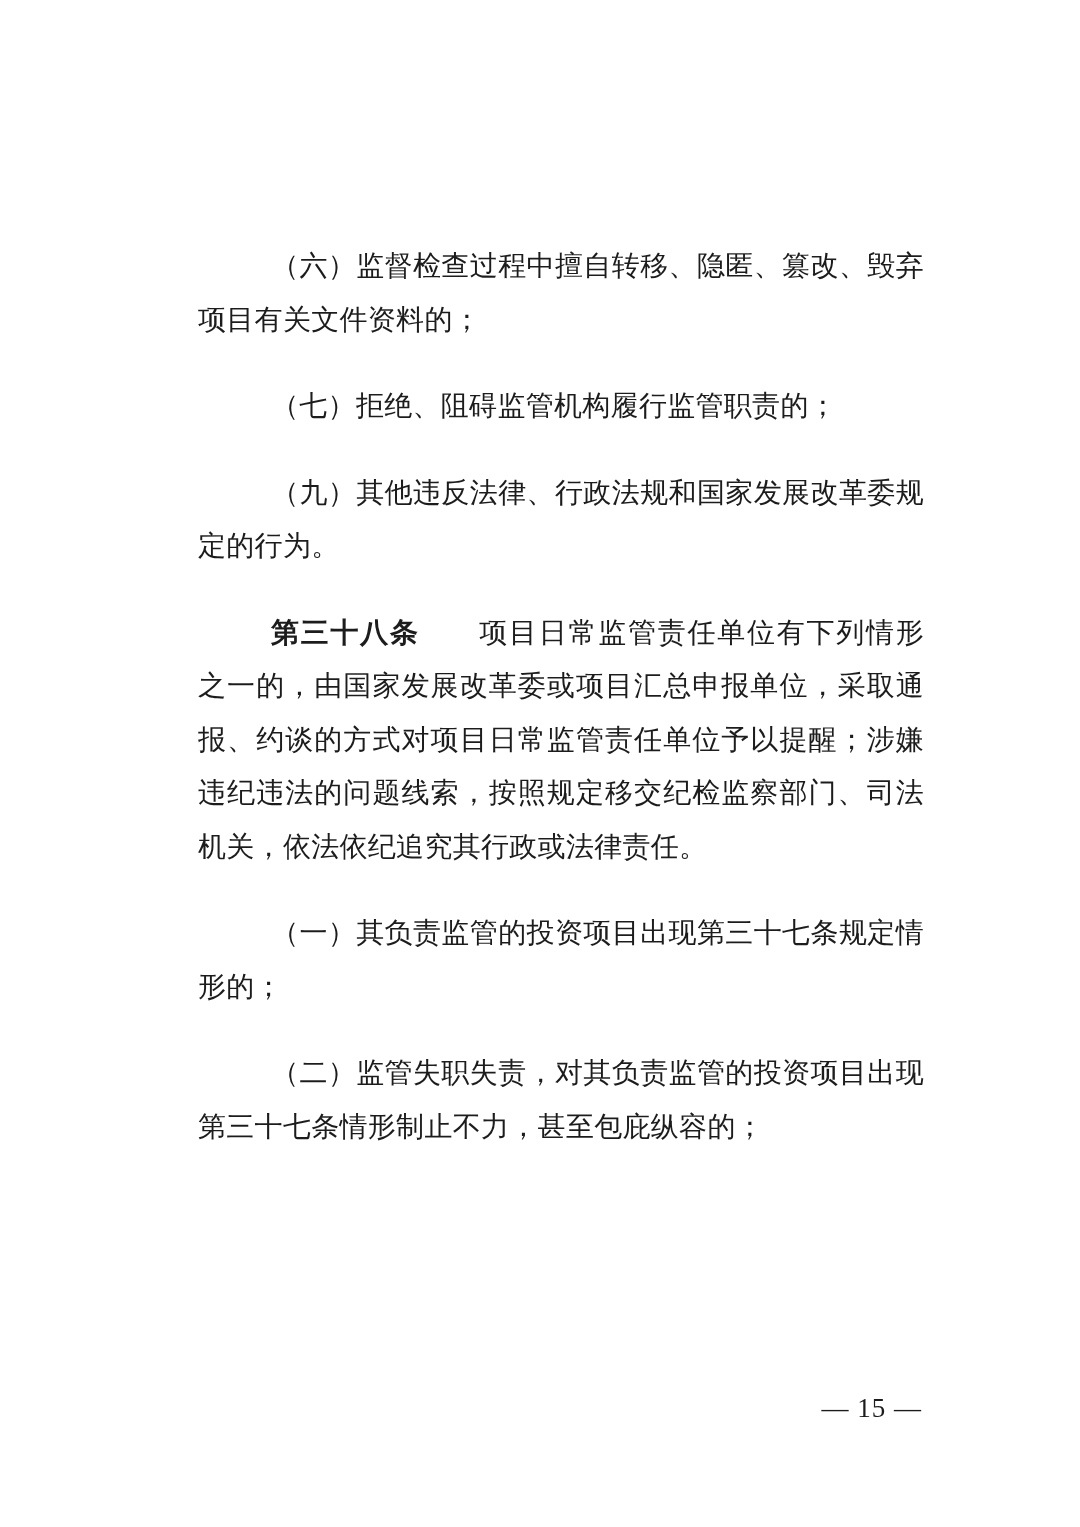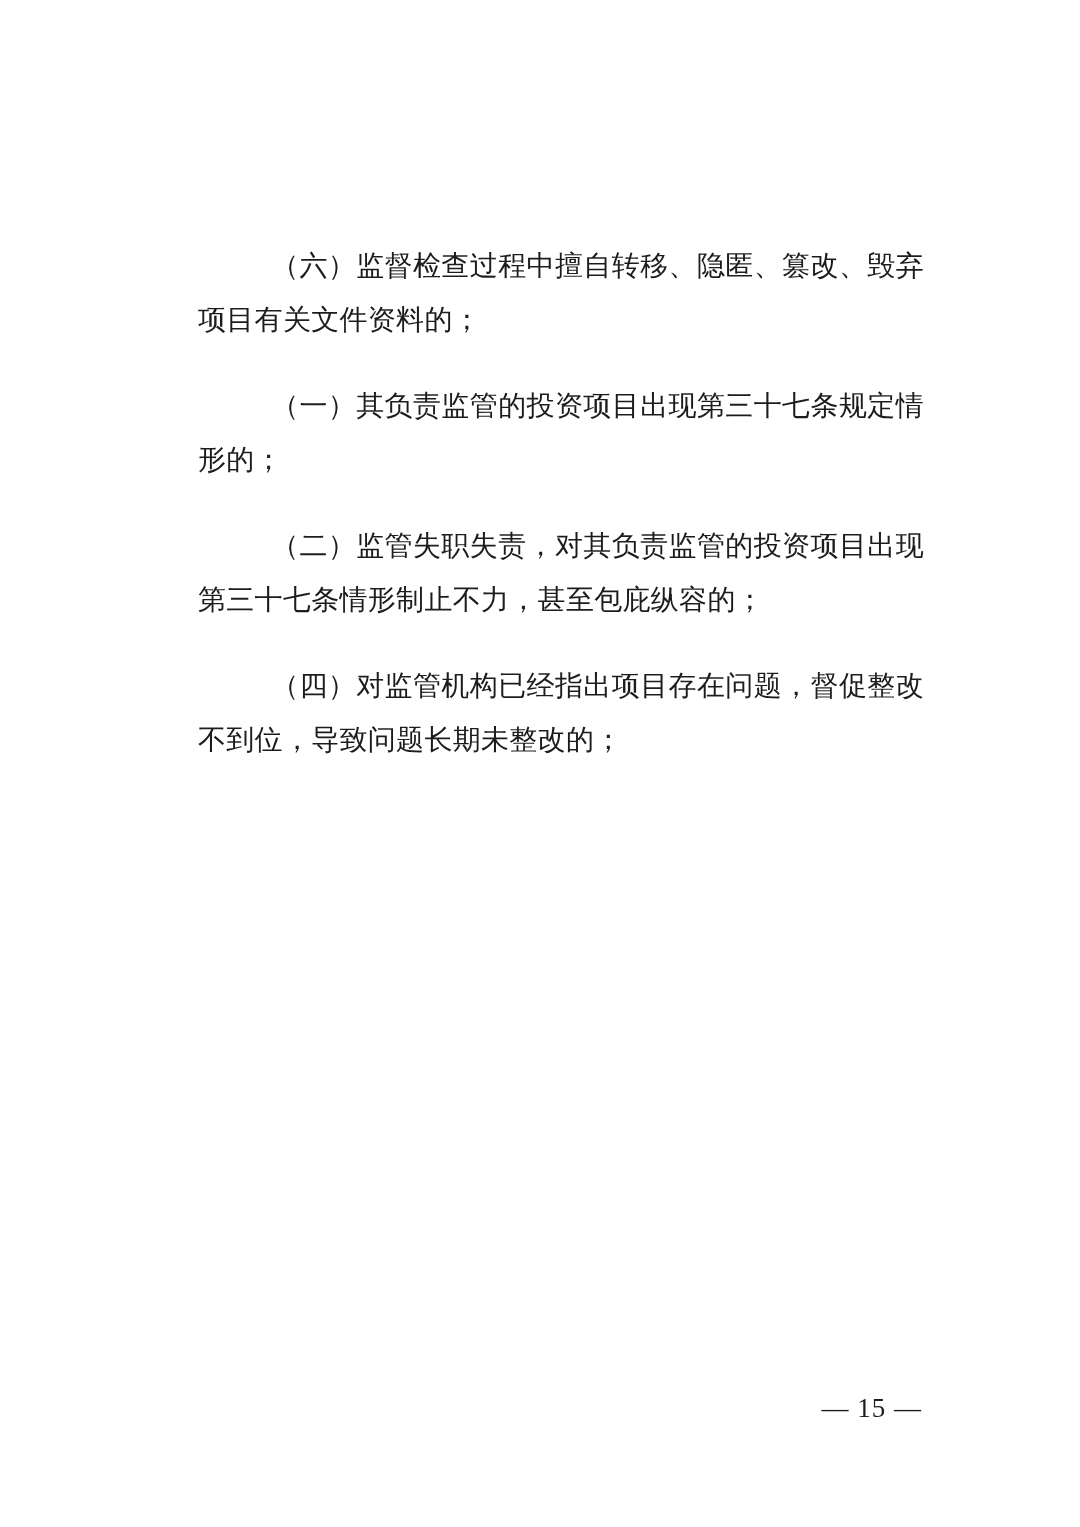--- a/index.html
+++ b/index.html
@@ -49,29 +49,31 @@
 </style>
 </head>
 <body>
 
 <div class="page">
 
   <main class="content">
 
     <p class="para"><span>（六）监督检查过程中擅自转移、隐匿、篡改、毁弃项目有关文件资料的；</span></p>
 
+    <p class="para"><span>（七）拒绝、阻碍监管机构履行监管职责的；</span></p>
 
 
+    <p class="para"><span>（九）其他违反法律、行政法规和国家发展改革委规定的行为。</span></p>
 
+    <p class="para"><span class="lead">第三十八条</span><span>项目日常监管责任单位有下列情形之一的，由国家发展改革委或项目汇总申报单位，采取通报、约谈的方式对项目日常监管责任单位予以提醒；涉嫌违纪违法的问题线索，按照规定移交纪检监察部门、司法机关，依法依纪追究其行政或法律责任。</span></p>
 
     <p class="para"><span>（一）其负责监管的投资项目出现第三十七条规定情形的；</span></p>
 
     <p class="para"><span>（二）监管失职失责，对其负责监管的投资项目出现第三十七条情形制止不力，甚至包庇纵容的；</span></p>
 
 
-    <p class="para"><span>（四）对监管机构已经指出项目存在问题，督促整改不到位，导致问题长期未整改的；</span></p>
 
 
   </main>
 
   <div class="footer">— 15 —</div>
 
 </div>
 
 </body></html>

